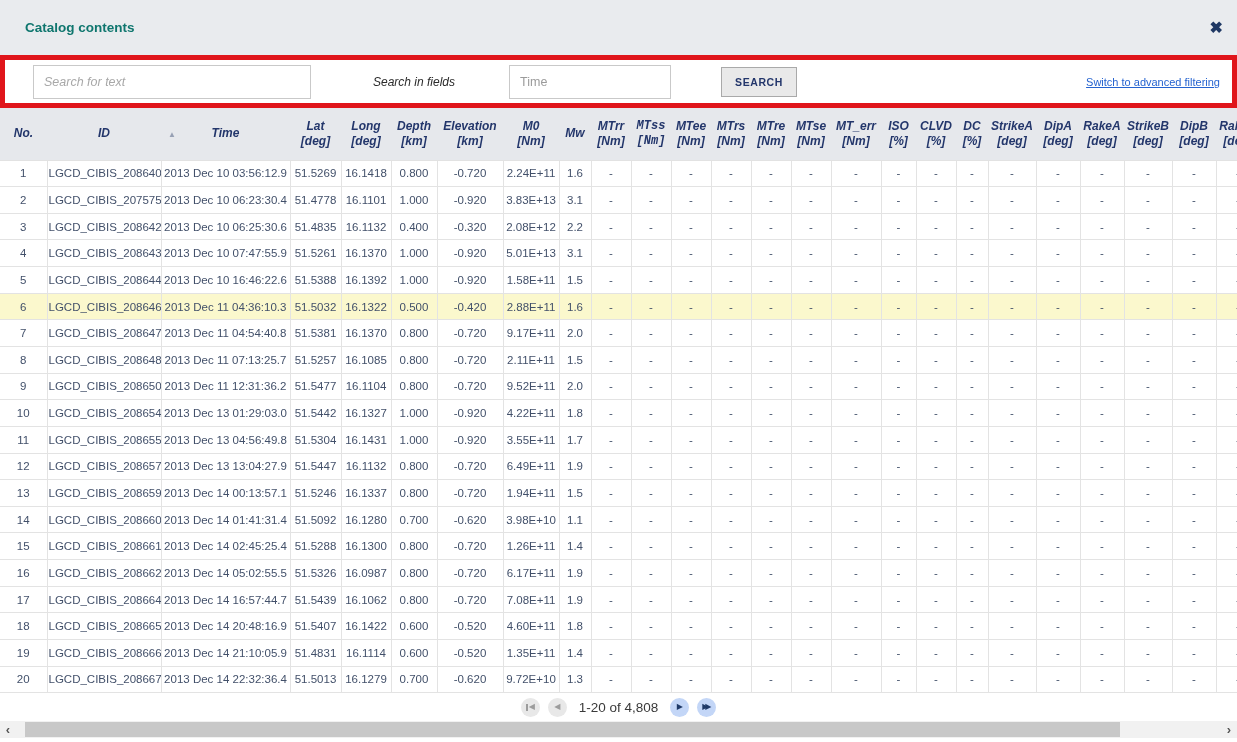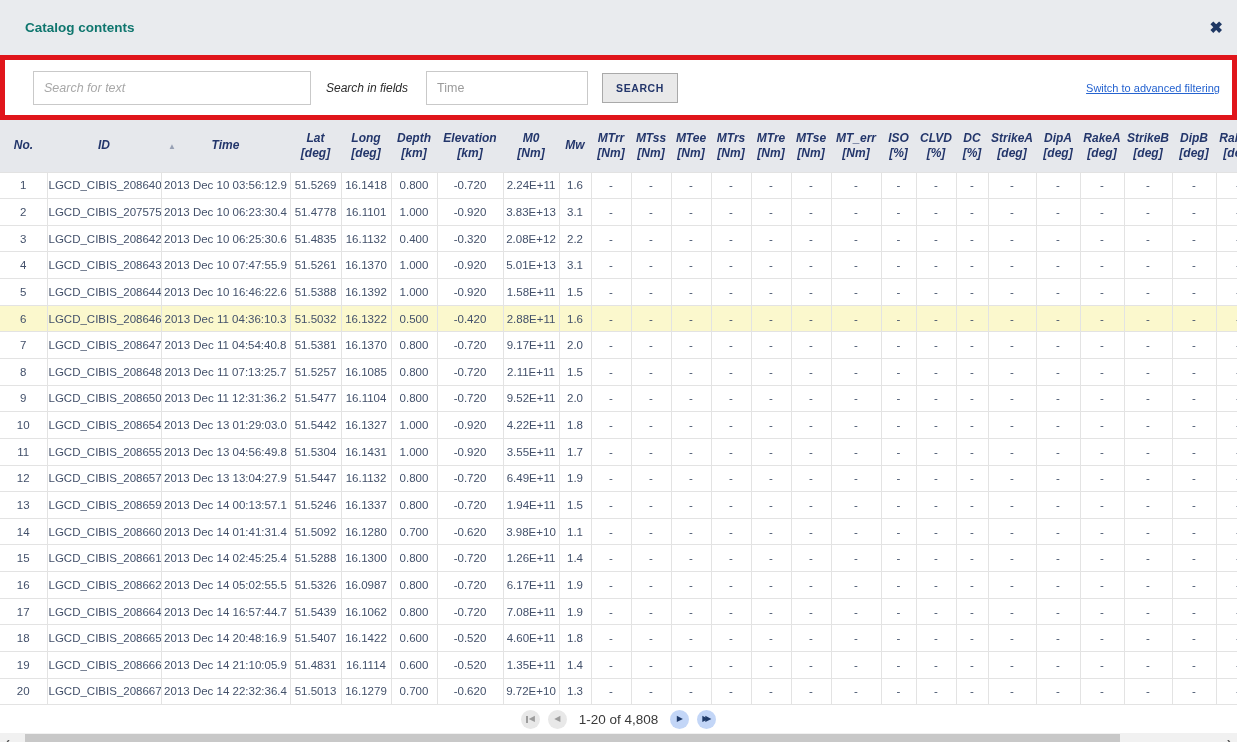--- a/index.html
+++ b/index.html
@@ -7,29 +7,29 @@
     font-family: "Liberation Sans", sans-serif; }
 
   
   .topbar { height: 55px; background: #e9ebee; display: flex; align-items: center;
     padding: 0 14px 0 25px; }
   .topbar h1 { font-size: 13.5px; font-weight: bold; color: #0f766e; }
   .close { margin-left: auto; color: #1f3864; font-size: 16px; font-weight: bold;
     cursor: pointer; line-height: 1; }
 
   
-  .searchbar { height: 65px; border: 5px solid #e0151b; background: #fff;
-    display: flex; align-items: center; padding: 0 8px 0 28px; }
+  .searchbar { height: 53px; border: 5px solid #e0151b; background: #fff;
+    display: flex; align-items: center; padding: 0 8px 0 28px; gap: 36px; }
   .txt { height: 34px; border: 1px solid #c9c9c9; padding: 0 10px; font-size: 12.5px;
     color: #444; font-family: "Liberation Sans", sans-serif; background: #fff; }
   .txt1 { width: 278px; }
   .txt1::placeholder { font-style: italic; color: #a8a8a8; }
   .txt2 { width: 162px; margin-left: 18px; }
   .txt2::placeholder { color: #9b9b9b; }
-  .lbl { margin-left: 15px; font-style: italic; font-size: 12px; color: #2b2b2b;
+  .lbl { margin-left: 26px; font-style: italic; font-size: 12px; color: #2b2b2b;
     white-space: nowrap; }
   .searchbtn { margin-left: 14px; height: 30px; padding: 0 13px; font-size: 10.5px;
     font-weight: bold; letter-spacing: .6px; color: #23366b; background: #e9e9e9;
     border: 1px solid #a9a9a9; border-radius: 0; cursor: pointer;
     font-family: "Liberation Sans", sans-serif; }
   .advlink { margin-left: auto; margin-right: 4px; font-size: 11px; color: #2563d0;
     text-decoration: underline; white-space: nowrap; }
 
   
   .tablewrap { width: 1237px; overflow: hidden; }
@@ -120,21 +120,21 @@
               <div class="hname">M0</div>
               <div class="hunit">[Nm]</div>
             </th>
             <th style="width: 32px;">
               <div class="hname">Mw</div>
             </th>
             <th style="width: 40px;">
               <div class="hname">MTrr</div>
               <div class="hunit">[Nm]</div>
             </th>
-            <th style="width: 40px;">
+            <th style="width: 40px; font-family: Liberation Mono, monospace;">
               <div class="hname">MTss</div>
               <div class="hunit">[Nm]</div>
             </th>
             <th style="width: 40px;">
               <div class="hname">MTee</div>
               <div class="hunit">[Nm]</div>
             </th>
             <th style="width: 40px;">
               <div class="hname">MTrs</div>
               <div class="hunit">[Nm]</div>

